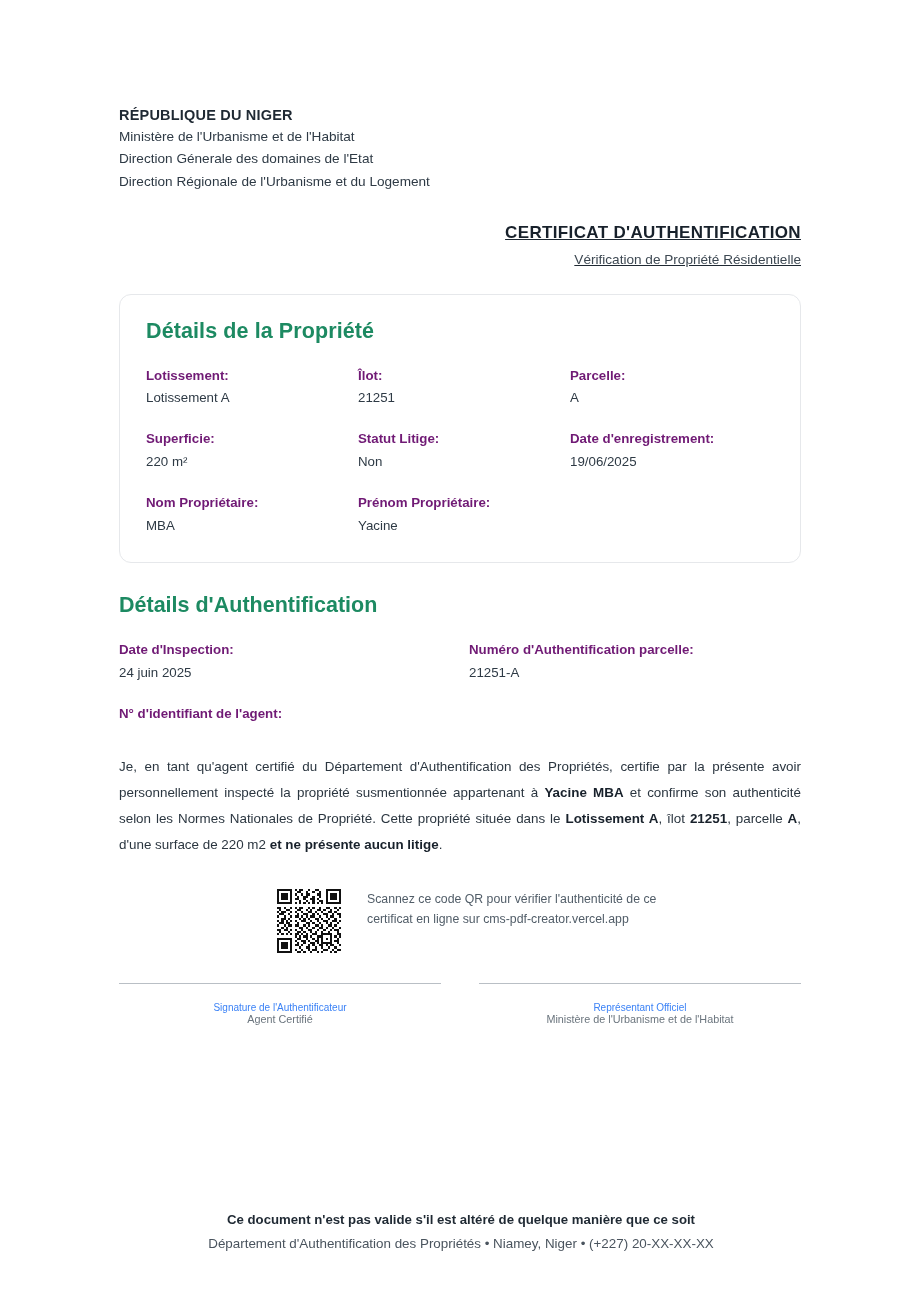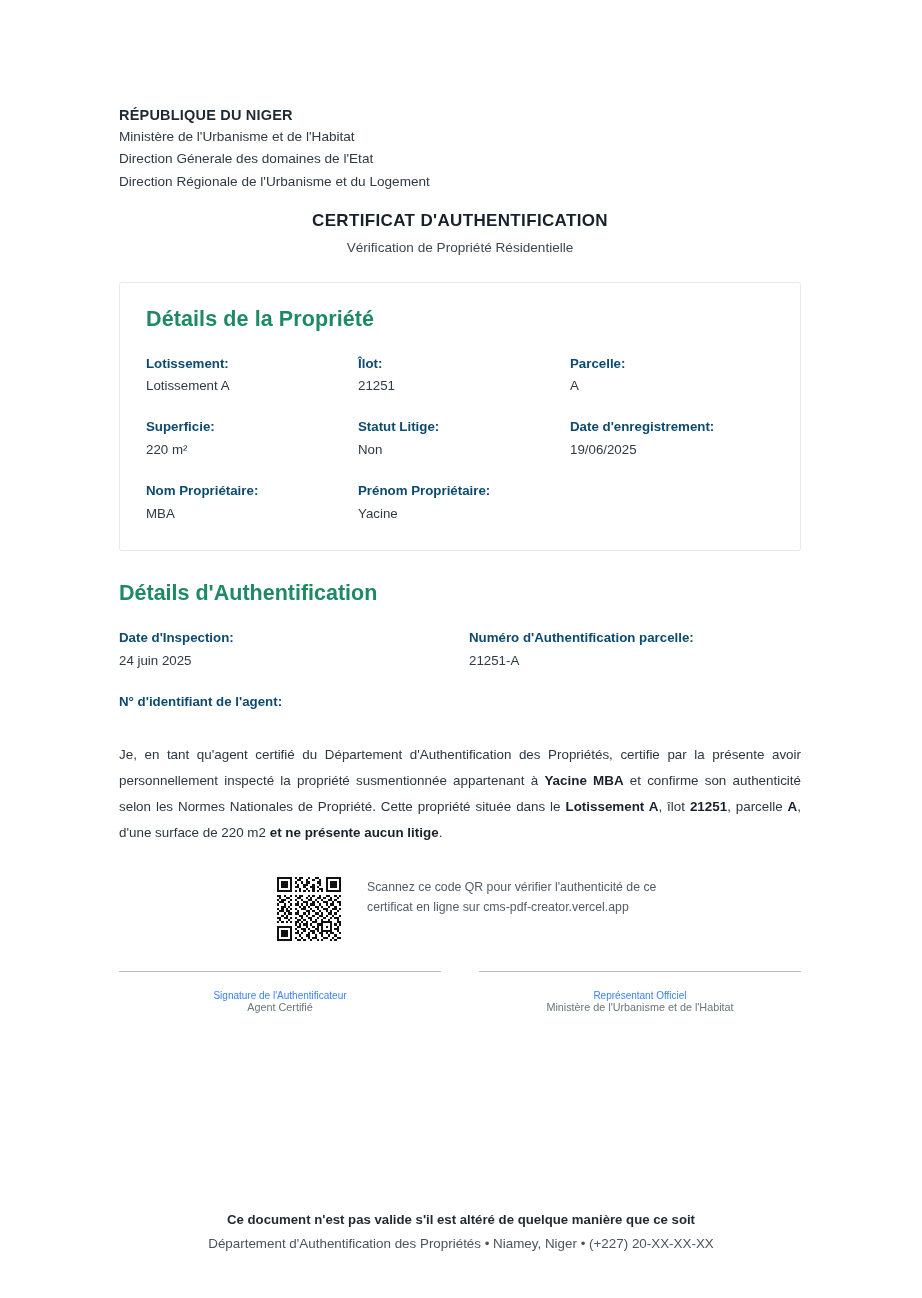--- a/index.html
+++ b/index.html
@@ -43,60 +43,61 @@
   }
   .gov-line {
     font-size: 13.6px;
     font-weight: normal;
     color: #2e3a45;
     line-height: 1.62;
   }
 
   
   .cert-title-block {
-    text-align: center;
-    margin-top: 18px;
+    text-align: right;
+    margin-top: 30px;
+    text-decoration: underline;
   }
   .cert-title {
     font-size: 17px;
     font-weight: bold;
     letter-spacing: 0.35px;
     color: #18212b;
   }
   .cert-subtitle {
     font-size: 13.6px;
     color: #3d4852;
     margin-top: 9px;
   }
 
   
   .card {
     margin-top: 27px;
     border: 1px solid #e6e8eb;
-    border-radius: 3px;
+    border-radius: 12px;
     background: #ffffff;
     padding: 24px 26px 26px 26px;
   }
   .card-title {
     color: #1d8a62;
     font-size: 21.5px;
     font-weight: bold;
     letter-spacing: 0.1px;
     margin: 0 0 22px 0;
   }
   .grid3 {
     display: grid;
     grid-template-columns: 1fr 1fr 1fr;
     row-gap: 20px;
     column-gap: 8px;
   }
   .field-label {
     font-size: 13.3px;
     font-weight: bold;
-    color: #0c4a6e;
+    color: #701a75;
     line-height: 1.5;
   }
   .field-value {
     font-size: 13.3px;
     font-weight: normal;
     color: #2e3a45;
     line-height: 1.55;
     margin-top: 3px;
   }
   .field-empty { min-height: 1px; }

